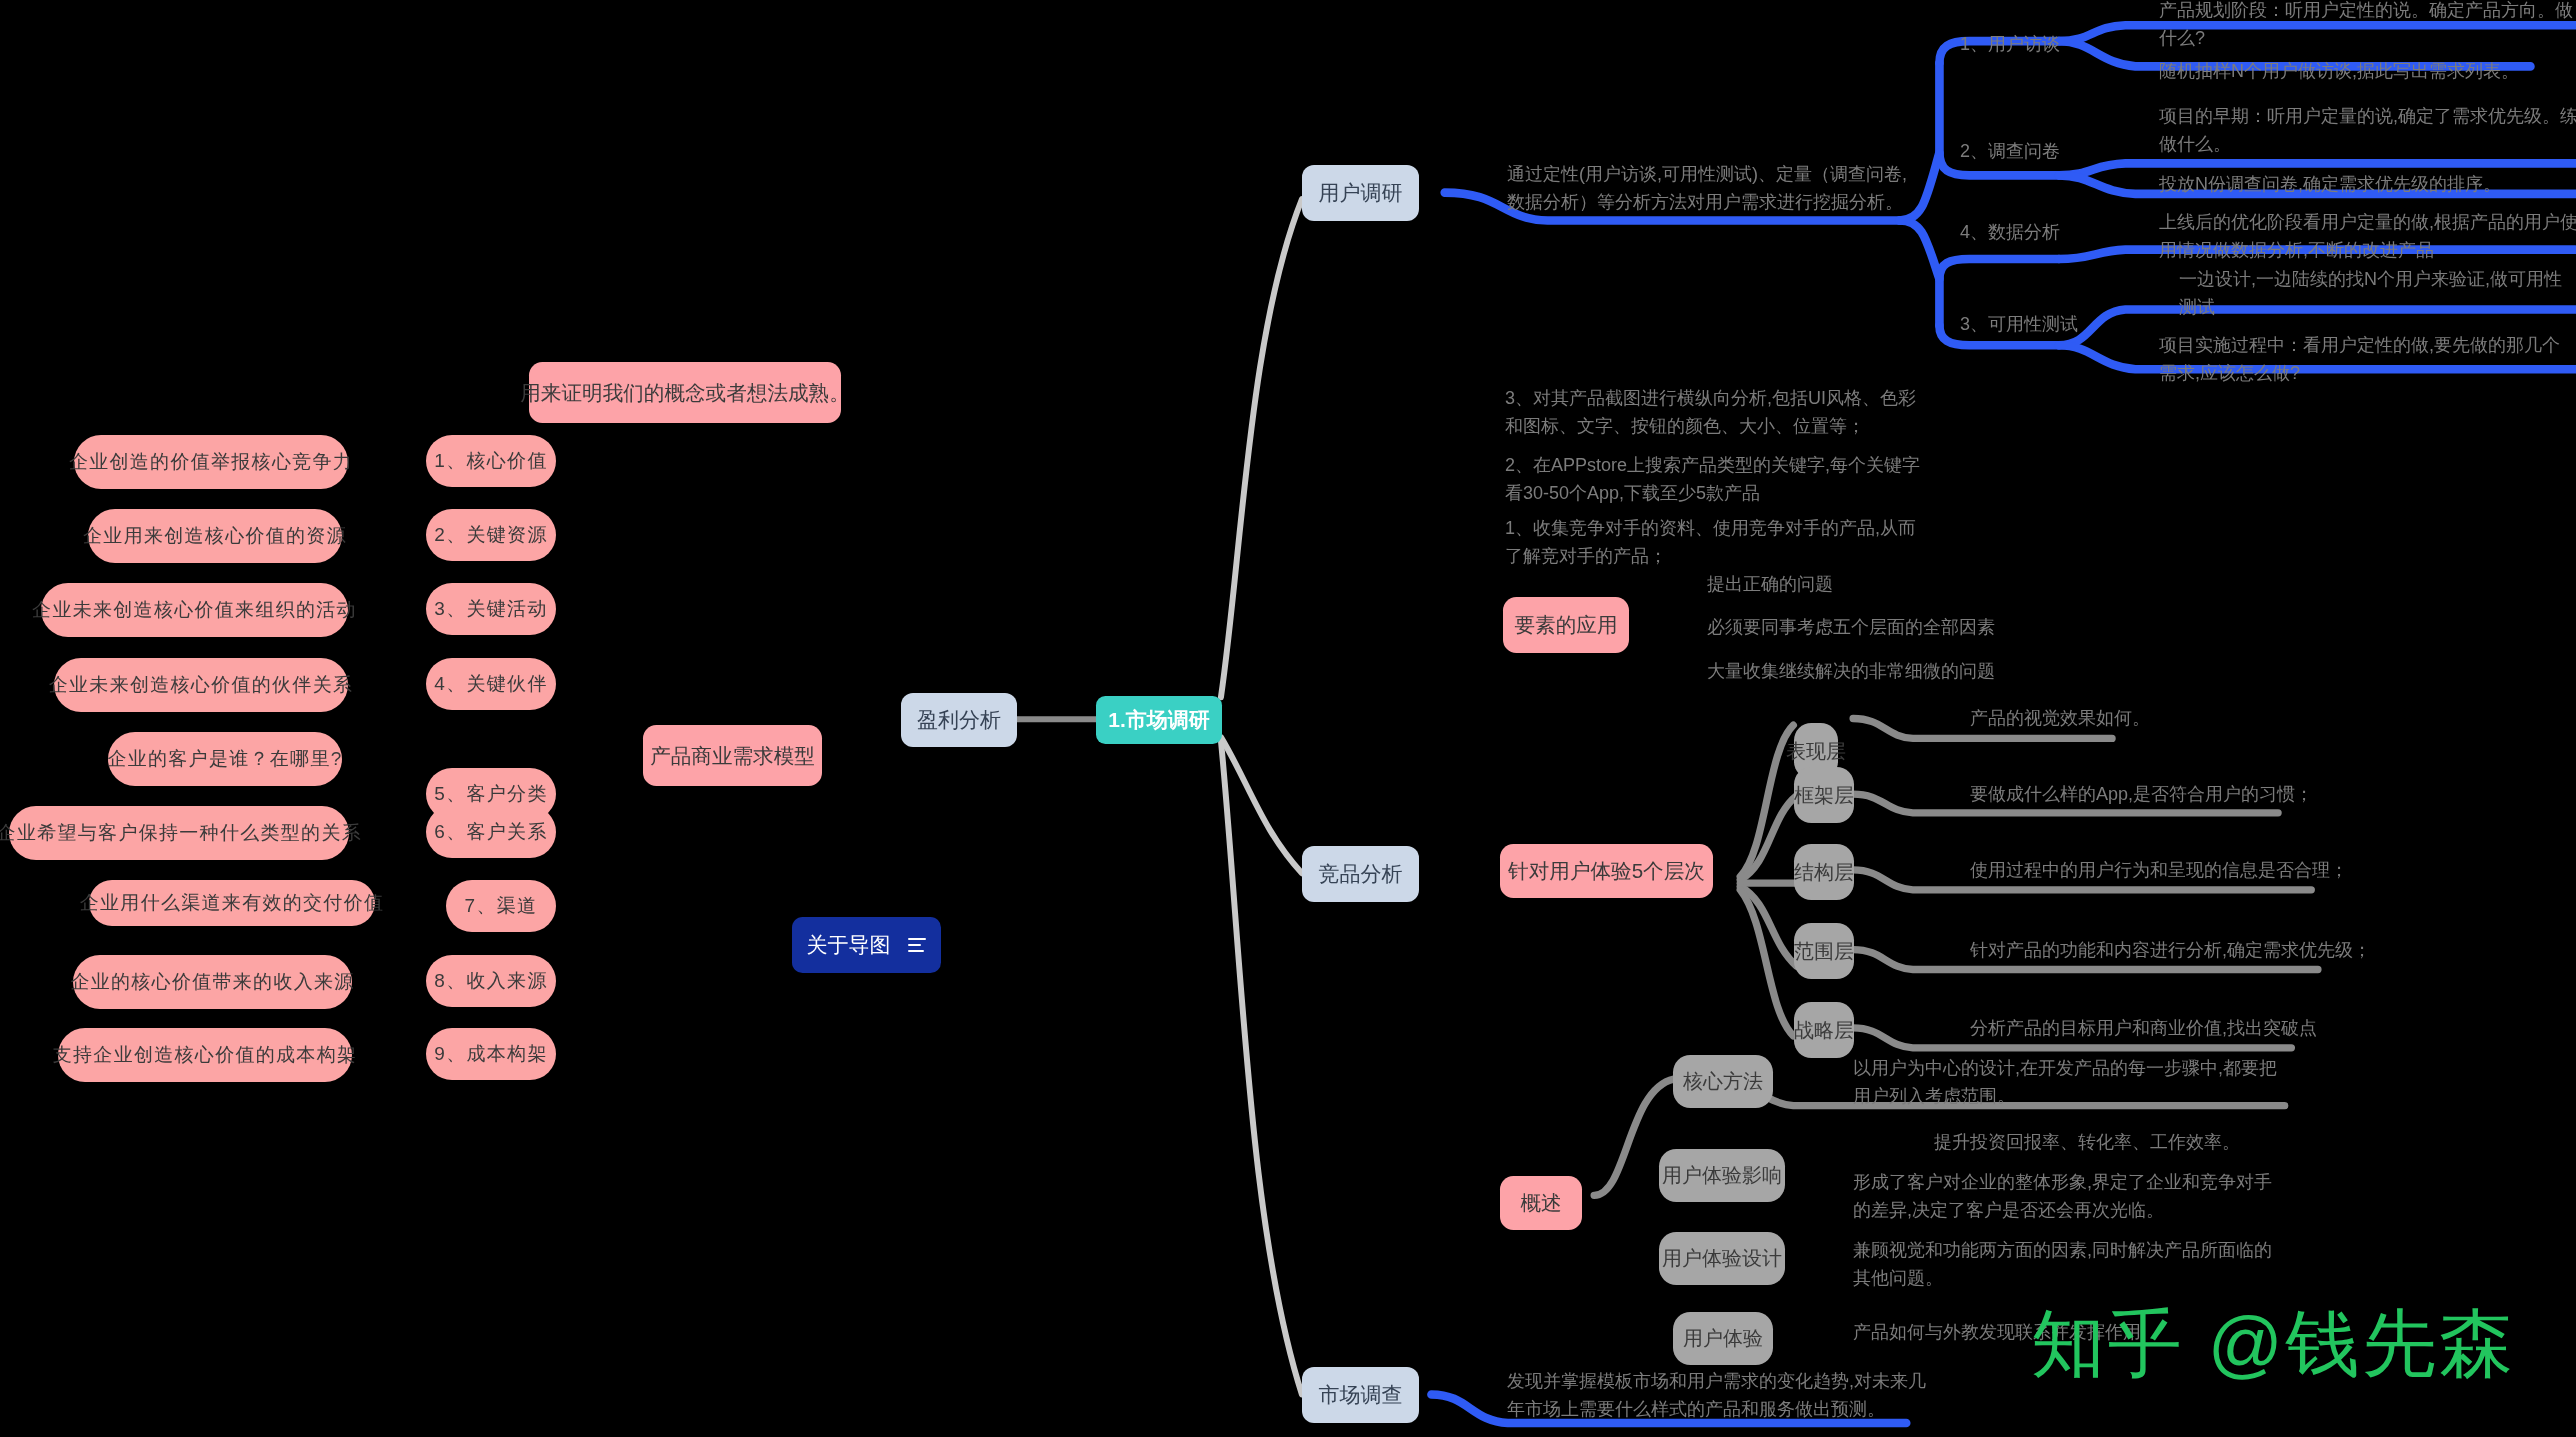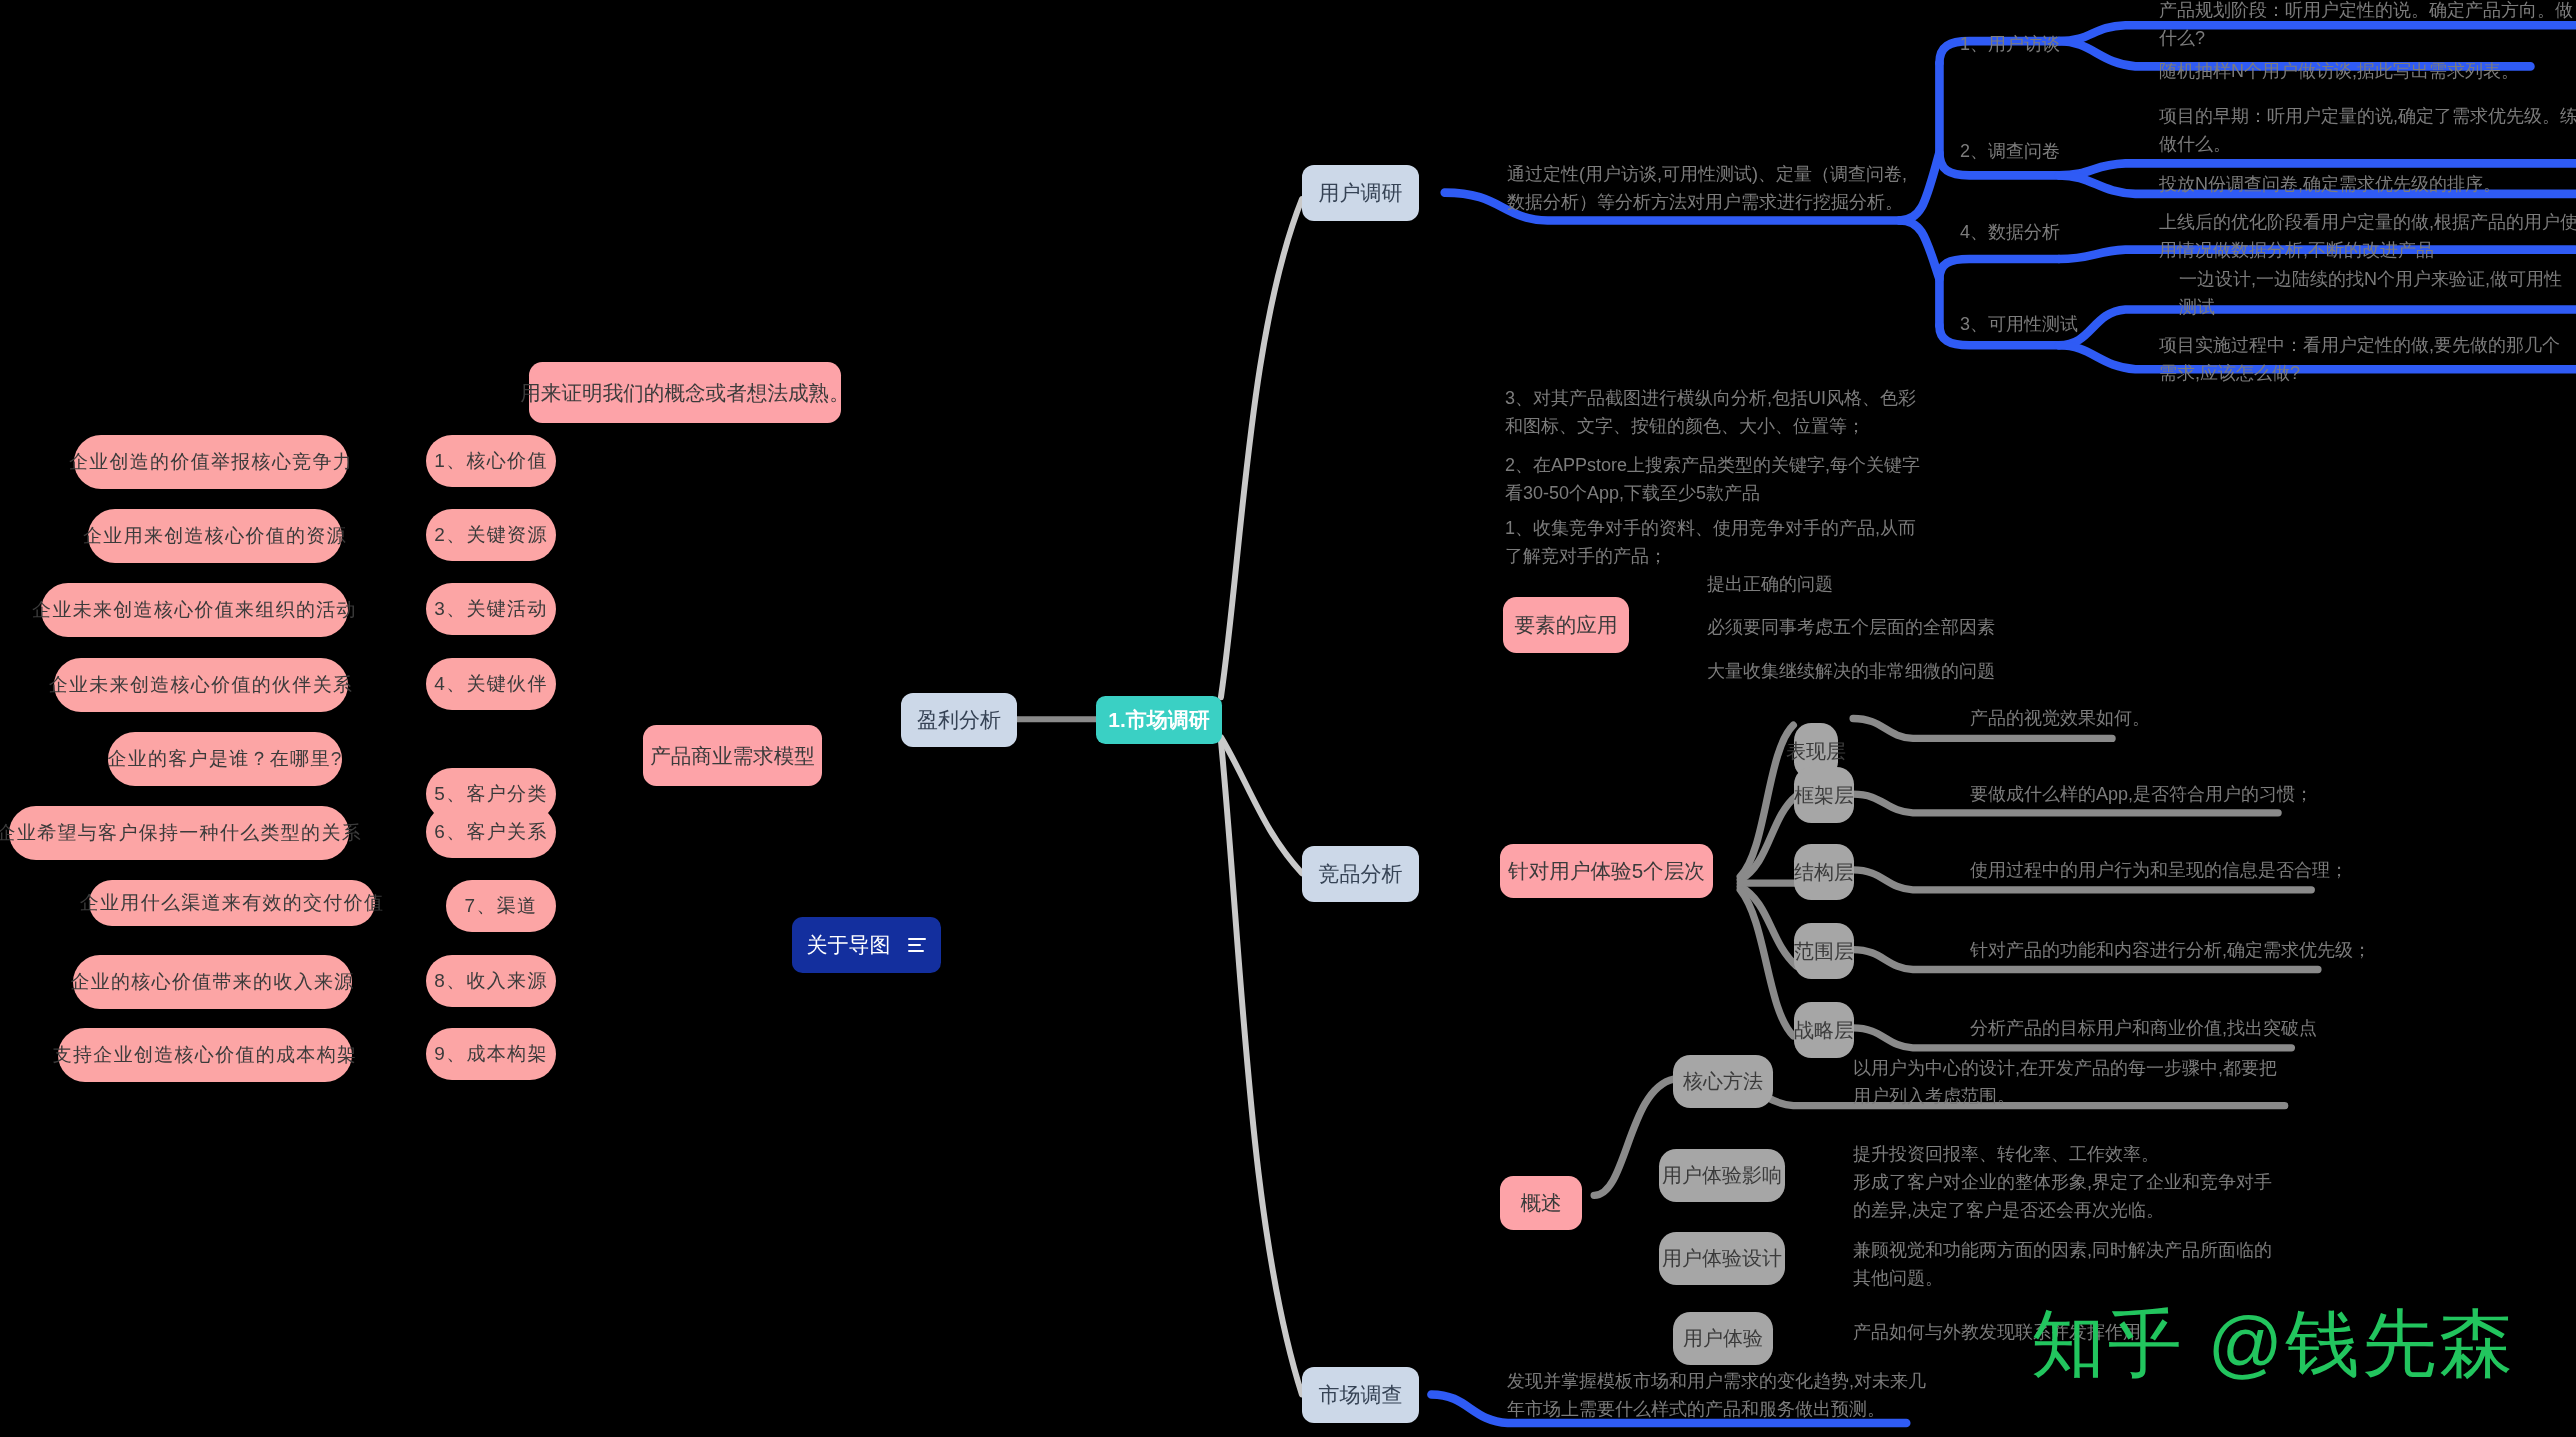--- a/index.html
+++ b/index.html
@@ -249,21 +249,21 @@
   </div>
 
   <div class="node n-grey-round" style="left:1673px; top:1055px; width:100px; height:53px;">
     <span>核心方法</span>
   </div>
   <div class="desc" style="left:1853px; top:1055px; width:425px;">以用户为中心的设计,在开发产品的每一步骤中,都要把用户列入考虑范围。</div>
 
   <div class="node n-grey-round" style="left:1659px; top:1149px; width:126px; height:53px;">
     <span>用户体验影响</span>
   </div>
-  <div class="desc" style="left:1853px; top:1129px; width:425px;margin-top:12px;">提升投资回报率、转化率、工作效率。</div>
+  <div class="desc" style="left:1934px; top:1129px; width:425px;">提升投资回报率、转化率、工作效率。</div>
   <div class="desc" style="left:1853px; top:1169px; width:425px;">形成了客户对企业的整体形象,界定了企业和竞争对手的差异,决定了客户是否还会再次光临。</div>
 
   <div class="node n-grey-round" style="left:1659px; top:1232px; width:126px; height:53px;">
     <span>用户体验设计</span>
   </div>
   <div class="desc" style="left:1853px; top:1237px; width:425px;">兼顾视觉和功能两方面的因素,同时解决产品所面临的其他问题。</div>
 
   <div class="node n-grey-round" style="left:1673px; top:1312px; width:100px; height:53px;">
     <span>用户体验</span>
   </div>

